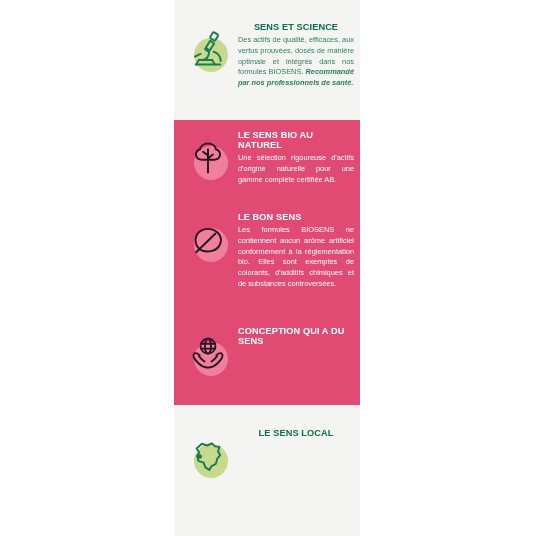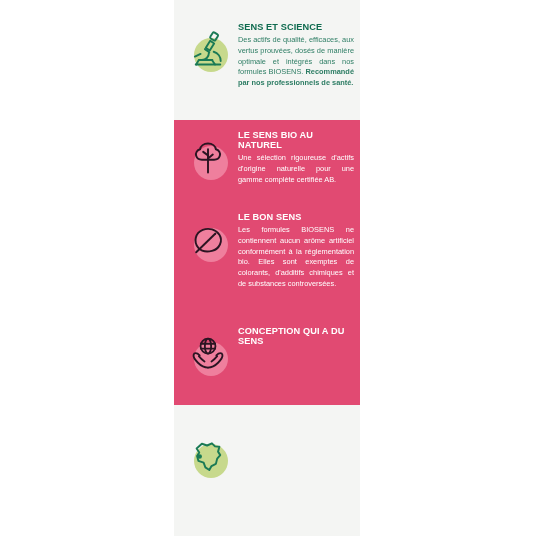--- a/index.html
+++ b/index.html
@@ -89,23 +89,24 @@
     line-height: 1.1;
   }
   .sec-body {
     font-size: 7.4px;
     line-height: 1.45;
     margin: 0;
     text-align: justify;
   }
   .sec-body .emph {
     font-weight: bold;
-  }
-  
-  .theme-green .sec-title { color: #0f6b4f; }
+    font-style: italic;
+  }
+  
+  .theme-green .sec-title { color: #0f6b4f; text-align: center; }
   .theme-green .sec-body  { color: #2d7d64; }
   
   .theme-white .sec-title { color: #ffffff; }
   .theme-white .sec-body  { color: #ffffff; }
 
   #s1 { top: 22px; }
   #s2 { top: 130px; }
   #s3 { top: 212px; }
   #s4 { top: 326px; justify-content: flex-end; }
   #s5 { top: 428px; }
@@ -203,17 +204,18 @@
       <div class="icon-wrap">
         <div class="icon-blob blob-green"></div>
         <svg class="icon-svg" width="42" height="42" viewBox="0 0 48 48">
           <g fill="none" stroke="#1a7a55" stroke-width="2.2" stroke-linecap="round" stroke-linejoin="round">
             <path d="M17 10 L23 12 L28.5 9.5 L32 13 L37 13.5 L35.5 19 L38 23 L34.5 27 L33 33 L28 35.5 L25.5 40 L21 37 L19 31.5 L13 29.5 L11.5 24 L14 20 L11 15.5 Z"></path>
             <circle cx="14.5" cy="24.5" r="2.6" fill="#1a7a55" stroke="none"></circle>
           </g>
         </svg>
       </div>
       <div class="text-col">
+        <h3 class="sec-title">LE SENS LOCAL</h3>
       </div>
     </div>
 
   </div>
 </div>
 
 </body></html>

